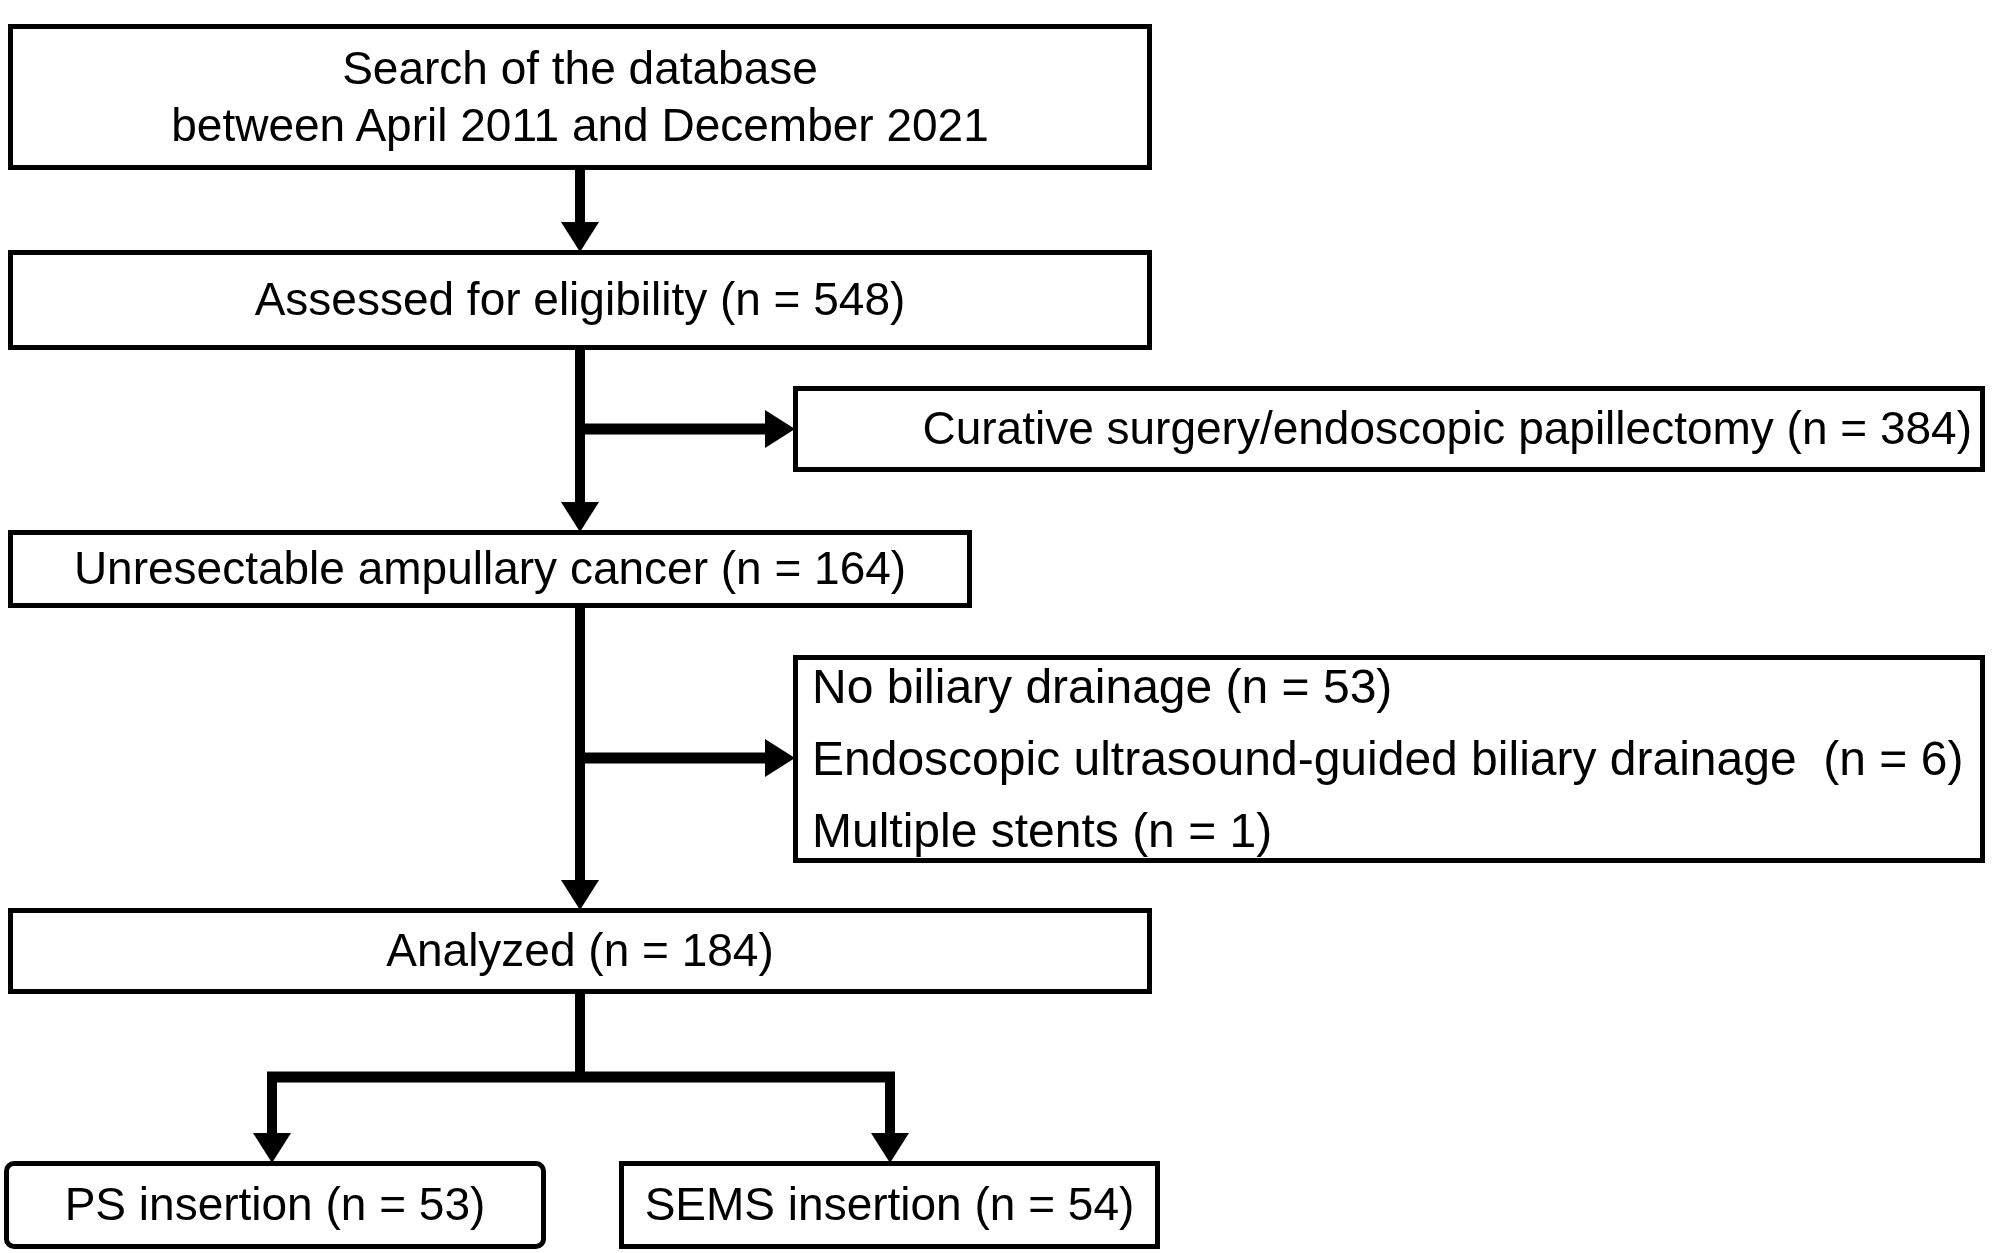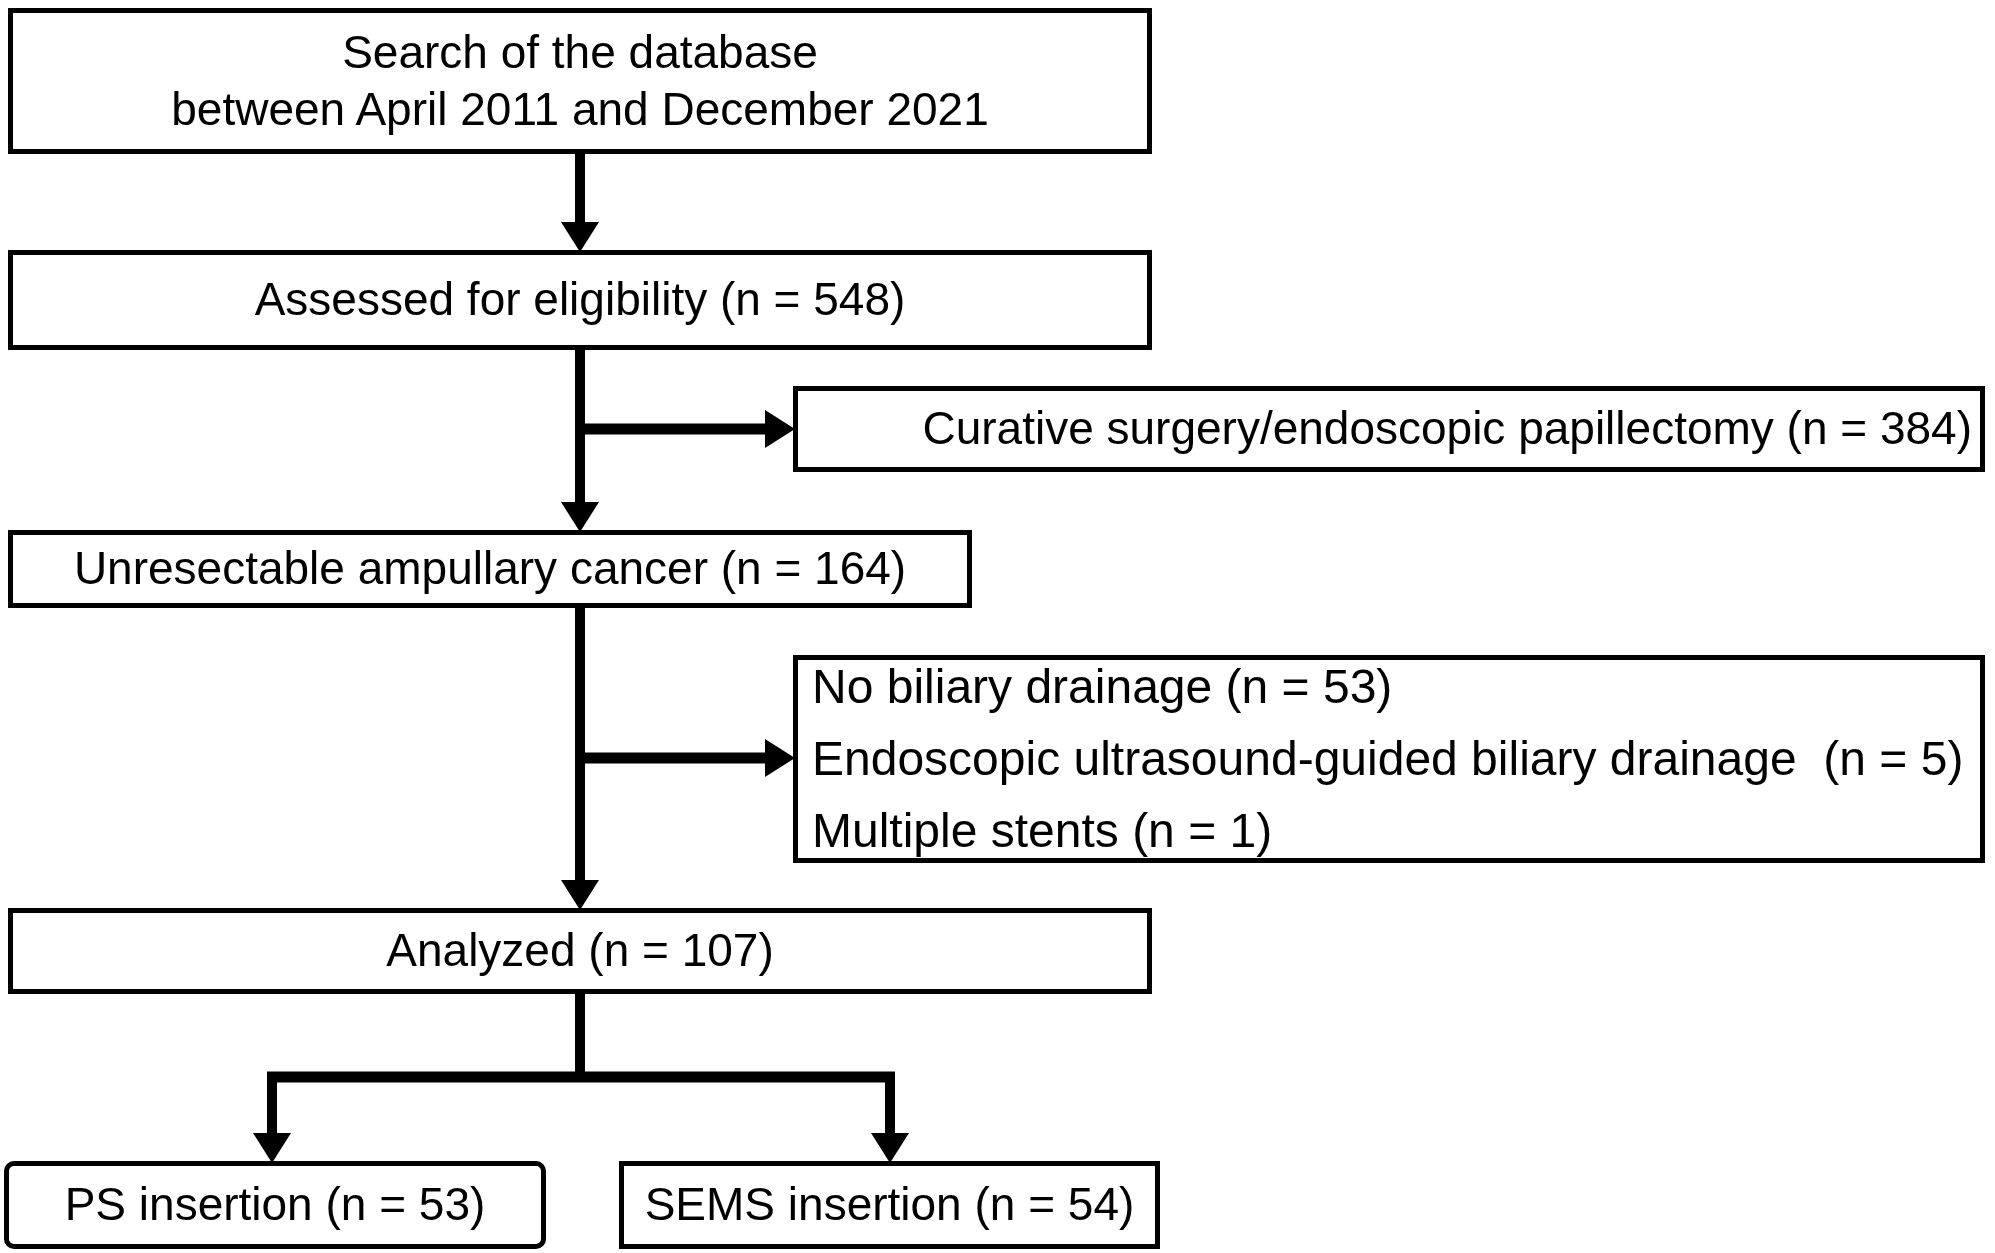--- a/index.html
+++ b/index.html
@@ -35,20 +35,21 @@
     font-size: 46px;
     line-height: 1.25;
     color: #000000;
   }
   .box span {
     white-space: pre-wrap;
     display: block;
   }
   .box.two-line {
     flex-direction: column;
+    margin-top: 16px;
   }
   .box.left-align {
     justify-content: flex-end;
     text-align: left;
     padding-left: 14px;
     padding-right: 8px;
   }
   .box.multi-line {
     flex-direction: column;
     align-items: flex-start;
@@ -127,26 +128,26 @@
   <div class="box left-align" id="box-curative">
     <span>Curative surgery/endoscopic papillectomy (n = 384)</span>
   </div>
 
   <div class="box" id="box-unresectable">
     <span>Unresectable ampullary cancer (n = 164)</span>
   </div>
 
   <div class="box multi-line" id="box-exclusions">
     <span>No biliary drainage (n = 53)</span>
-    <span>Endoscopic ultrasound-guided biliary drainage  (n = 5)</span>
+    <span>Endoscopic ultrasound-guided biliary drainage  (n = 6)</span>
     <span>Multiple stents (n = 1)</span>
   </div>
 
   <div class="box" id="box-analyzed">
-    <span>Analyzed (n = 107)</span>
+    <span>Analyzed (n = 184)</span>
   </div>
 
   <div class="box" id="box-ps">
     <span>PS insertion (n = 53)</span>
   </div>
 
   <div class="box" id="box-sems">
     <span>SEMS insertion (n = 54)</span>
   </div>
 

